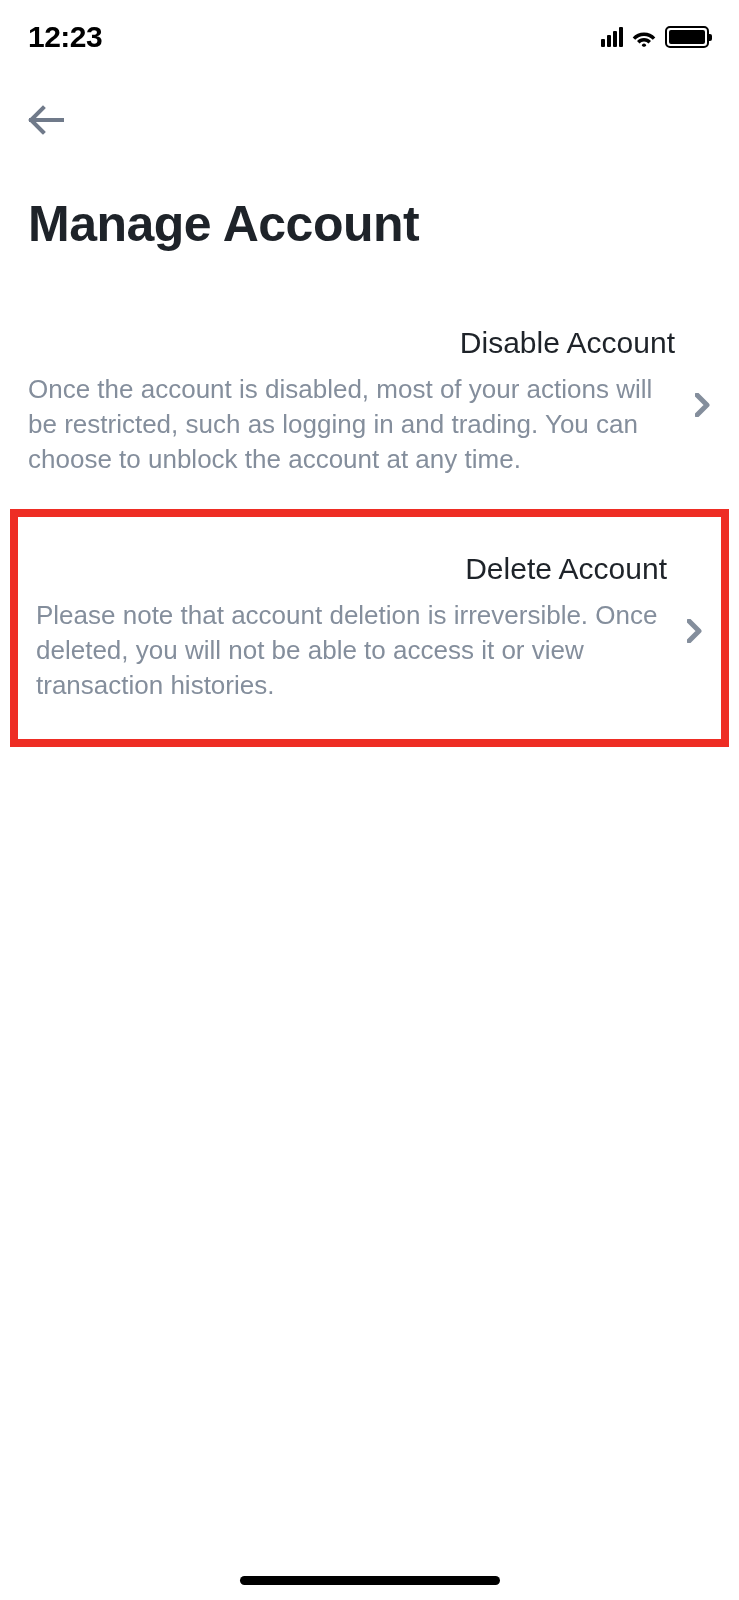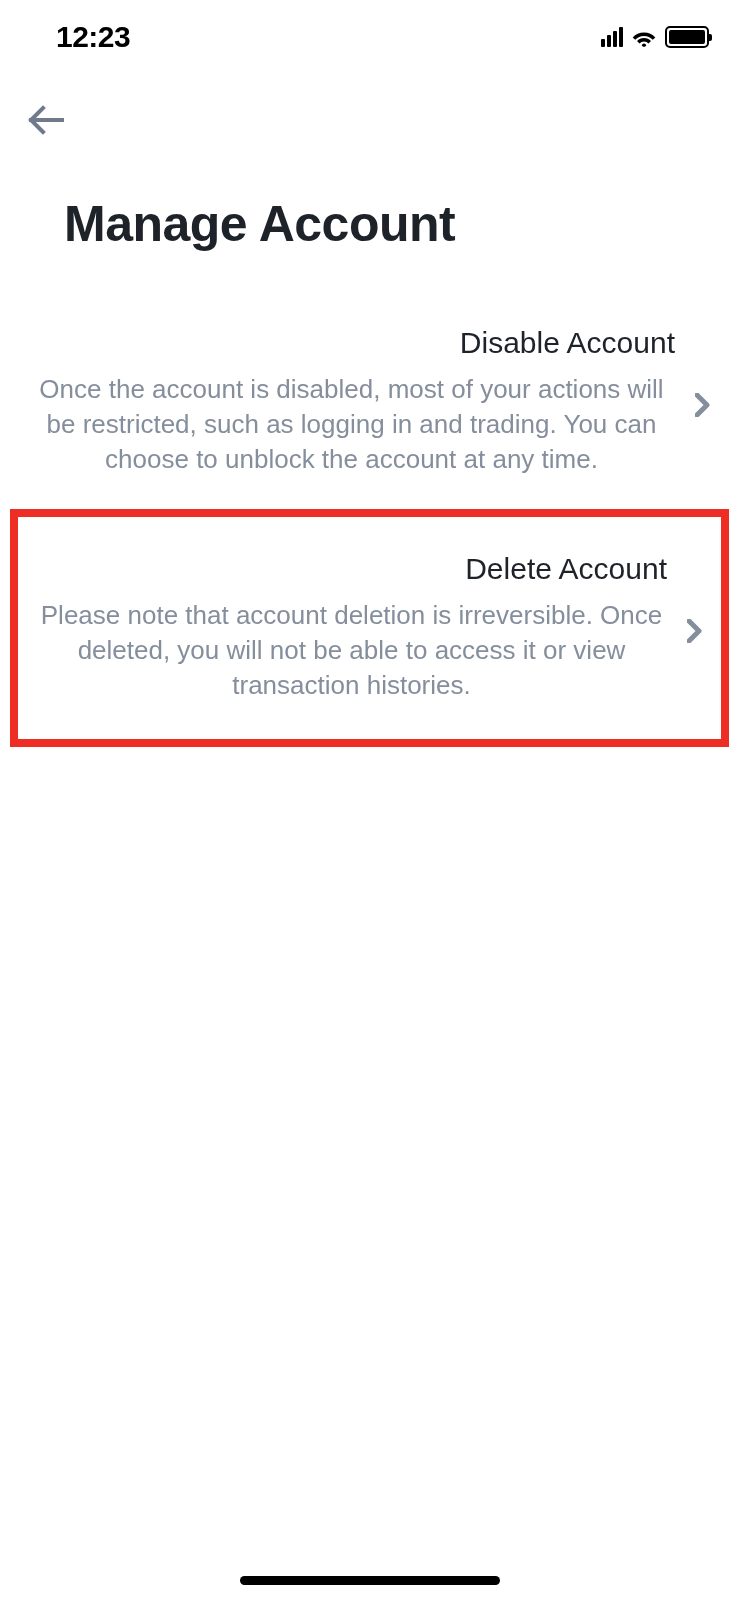--- a/index.html
+++ b/index.html
@@ -12,21 +12,21 @@
       height: 1600px;
       background: #ffffff;
       font-family: -apple-system, BlinkMacSystemFont, 'Segoe UI', Arial, sans-serif;
       position: relative;
       overflow: hidden;
     }
     .status-bar {
       display: flex;
       justify-content: space-between;
       align-items: center;
-      padding: 14px 30px 0 56px;
+      padding: 14px 30px 0 28px;
       height: 60px;
     }
     .status-time {
       font-size: 30px;
       font-weight: 600;
       color: #000;
       letter-spacing: -0.5px;
     }
     .status-icons {
       display: flex;
@@ -87,21 +87,20 @@
       cursor: pointer;
       border: none;
       background: none;
     }
     .page-title {
       font-size: 50px;
       font-weight: 700;
       color: #1e2329;
       padding: 55px 28px 0 28px;
       letter-spacing: -0.5px;
-      margin-left: 36px;
     }
     .options-list {
       padding: 55px 0 0 0;
     }
     .option-item {
       display: flex;
       align-items: flex-start;
       padding: 18px 28px 28px 28px;
       cursor: pointer;
       position: relative;
@@ -119,21 +118,20 @@
       font-size: 30px;
       font-weight: 400;
       color: #1e2329;
       margin-bottom: 12px;
       text-align: right;
     }
     .option-description {
       font-size: 26px;
       line-height: 1.35;
       color: #848e9c;
-      text-align: center;
     }
     .chevron-right {
       align-self: center;
       margin-top: 10px;
     }
     .home-indicator {
       position: absolute;
       bottom: 15px;
       left: 50%;
       transform: translateX(-50%);

